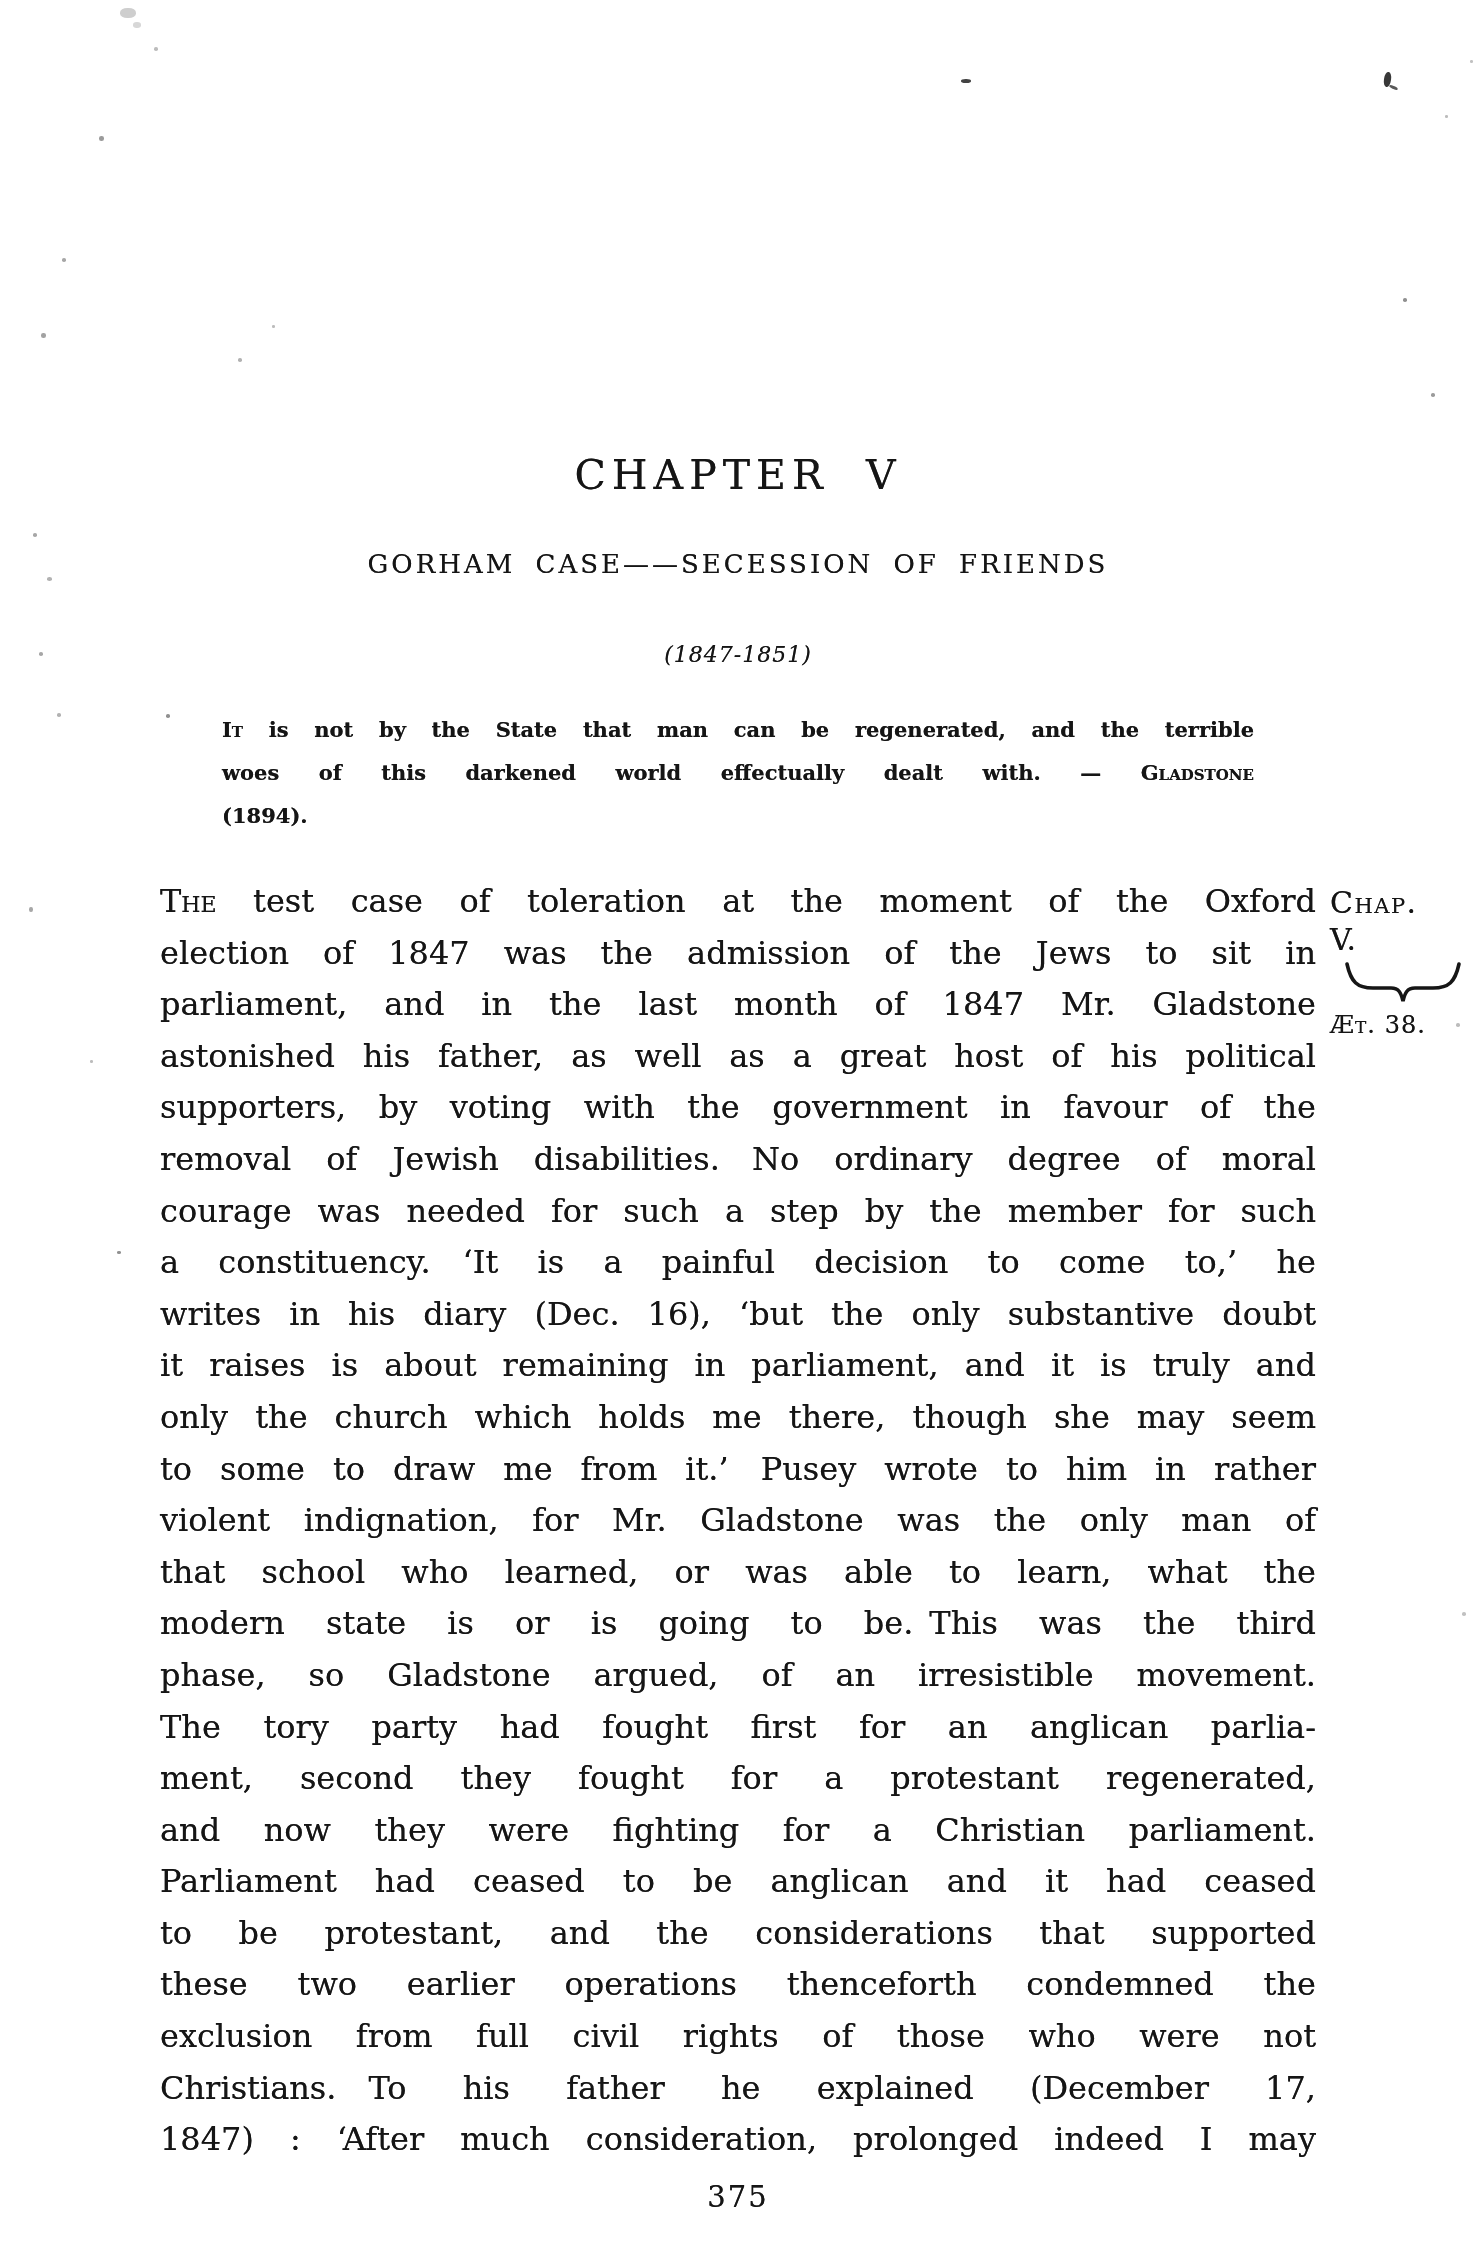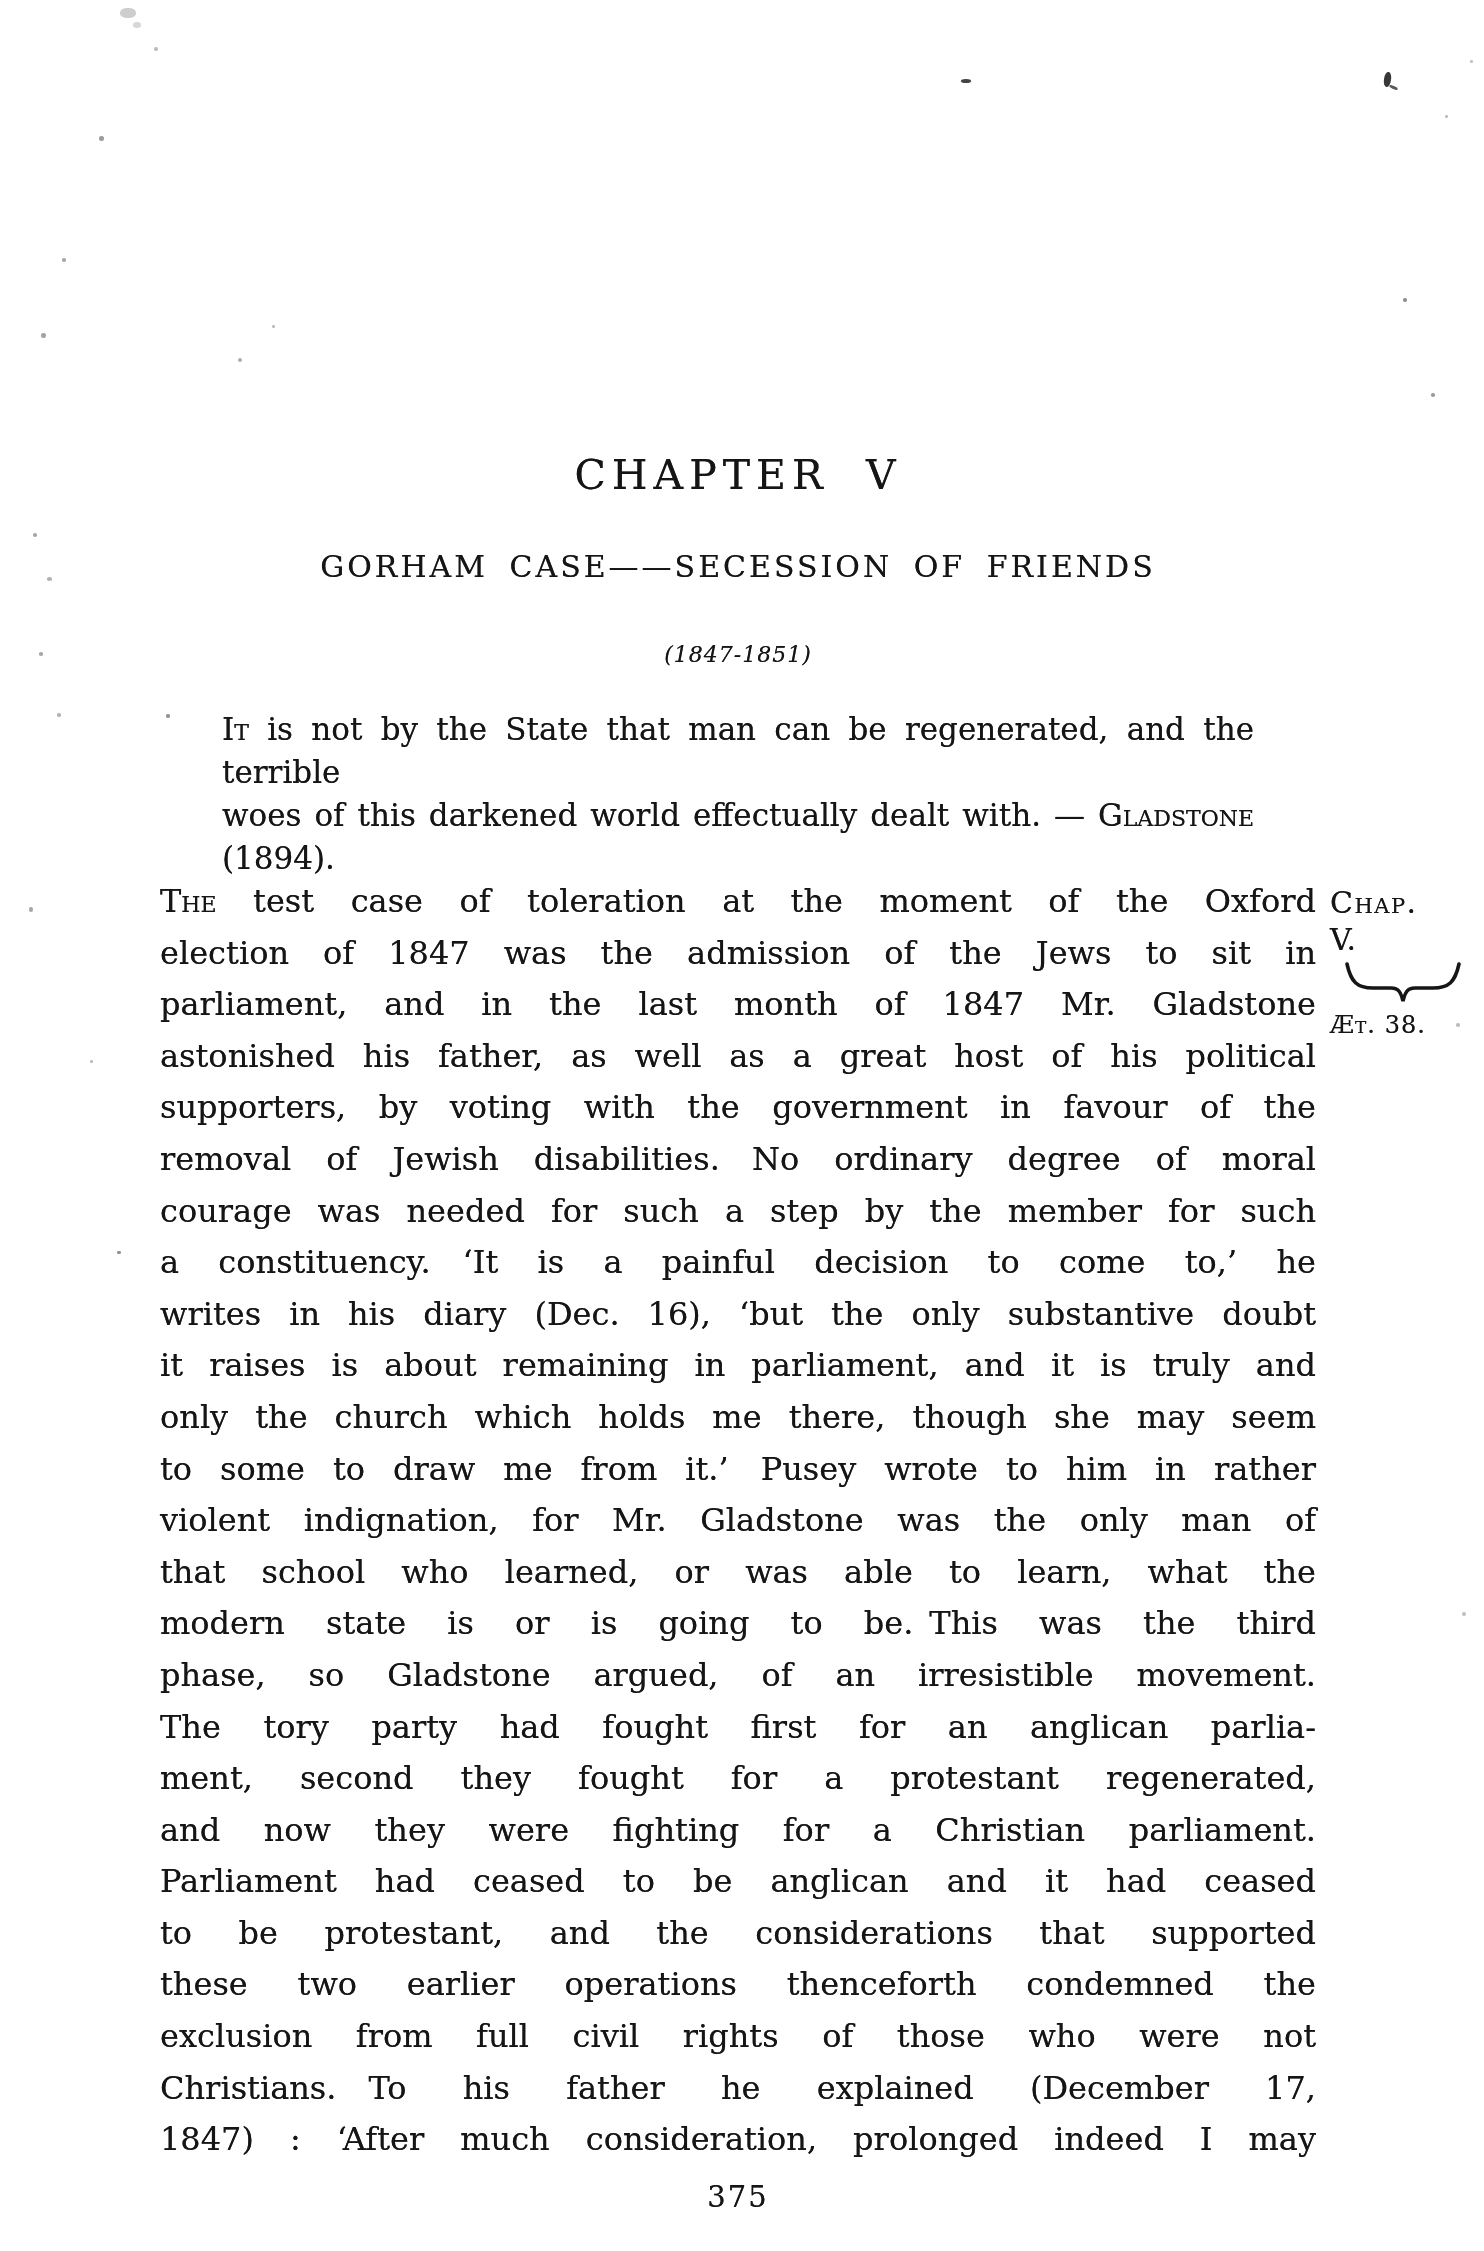--- a/index.html
+++ b/index.html
@@ -17,37 +17,38 @@
   .col-center { left: 160px; width: 1156px; text-align: center; }
 
   #chapter-heading {
     top: 451px;
     font-size: 41px;
     letter-spacing: 6px;
     word-spacing: 18px;
   }
   #subtitle {
     top: 549px;
-    font-size: 30px;
+    font-size: 26px;
     letter-spacing: 3px;
     word-spacing: 9px;
   }
   #date-range {
     top: 642px;
     font-size: 22px;
     font-style: italic;
     letter-spacing: 1px;
   }
 
   #epigraph {
     top: 708px;
     left: 222px;
     width: 1032px;
-    font-size: 31px;
+    font-size: 21px;
     line-height: 43px;
+    font-weight: bold;
   }
   .eline { text-align: justify; text-align-last: justify; white-space: pre-wrap; }
   .eline:last-child { text-align-last: left; }
 
   #body-paragraph {
     top: 876px;
     left: 160px;
     width: 1156px;
     font-size: 32px;
     line-height: 51.6px;

